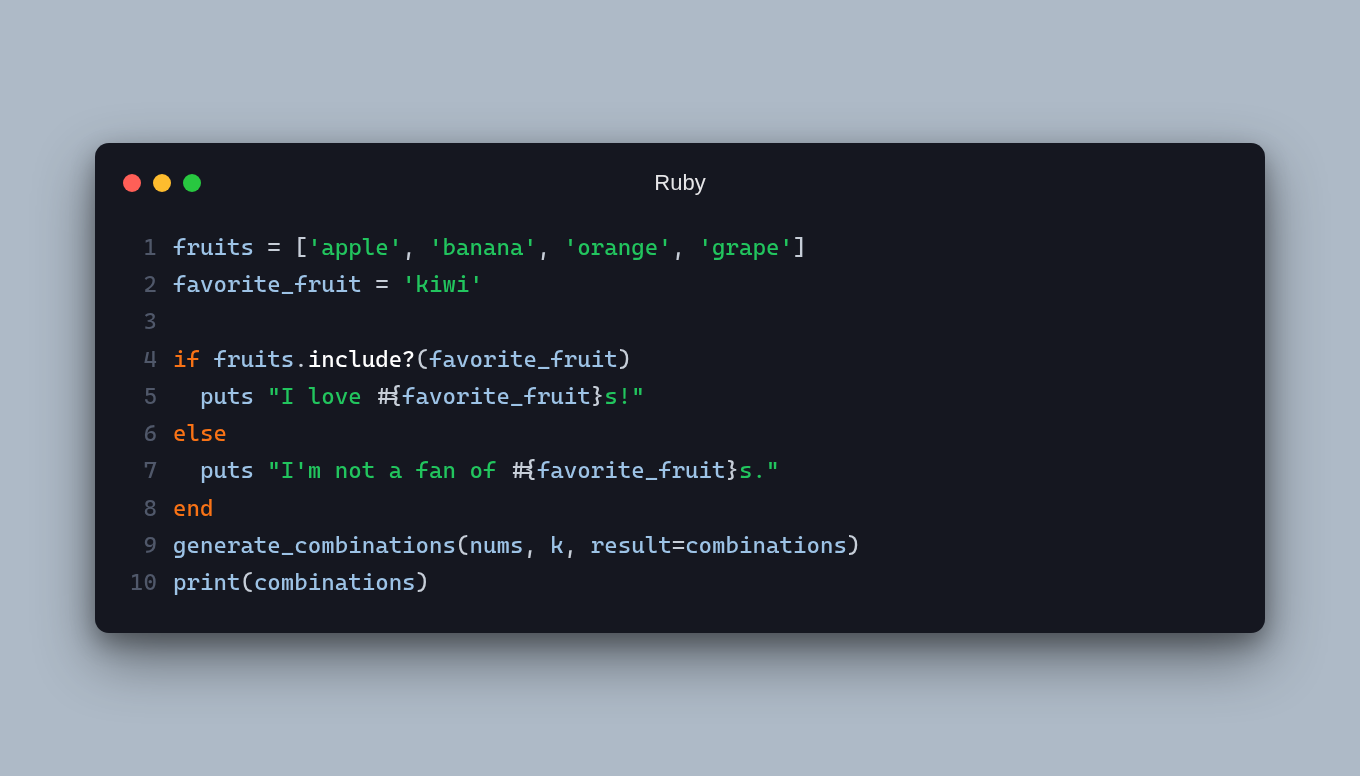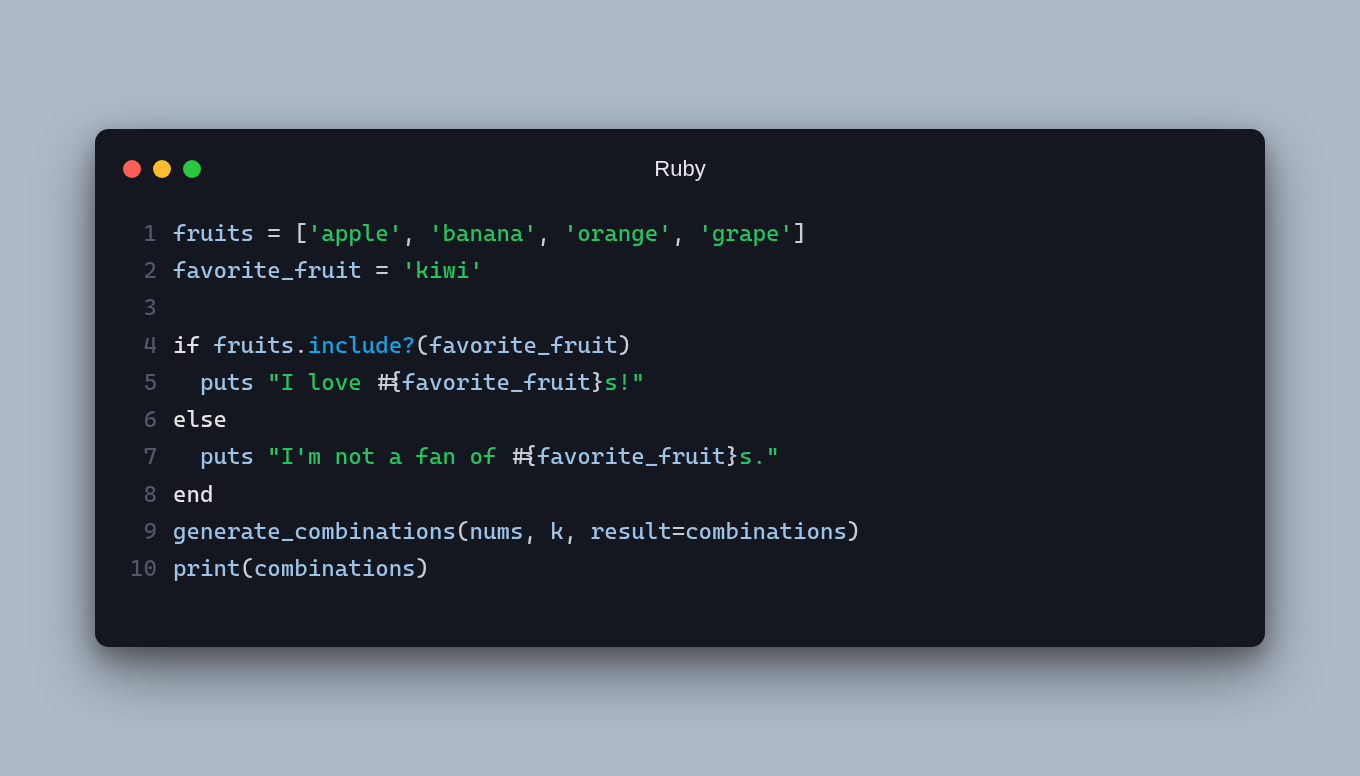--- a/index.html
+++ b/index.html
@@ -10,21 +10,21 @@
     display: flex;
     align-items: center;
     justify-content: center;
     font-family: ui-monospace, "SF Mono", "Cascadia Code", Menlo, Consolas, monospace;
   }
   .window {
     width: 1170px;
     background: #151720;
     border-radius: 14px;
     box-shadow: 0 25px 60px rgba(0,0,0,0.45), 0 10px 25px rgba(0,0,0,0.3);
-    padding: 24px 28px 60px 28px;
+    padding: 24px 28px 32px 28px;
   }
   .titlebar {
     display: flex;
     align-items: center;
     height: 32px;
     margin-bottom: 30px;
   }
   .traffic-lights {
     display: flex;
     gap: 12px;
@@ -56,22 +56,22 @@
     width: 50px;
     text-align: right;
     padding-right: 16px;
     user-select: none;
     flex-shrink: 0;
   }
   .content { }
   .tok-ident { color: #9dc3e6; text-align: right; }    
   .tok-op { color: #c7ced8; }       
   .tok-str { color: #22c55e; }      
-  .tok-kw { color: #e5e5e5; }       
-  .tok-func { color: #0ea5e9; }     
+  .tok-kw { color: #f97316; }       
+  .tok-func { color: #ffffff; }     
   .tok-interp { color: #9dc3e6; }
 </style>
 </head>
 <body>
 
 <div class="window">
   <div class="header-wrap">
     <div class="titlebar">
       <div class="traffic-lights">
         <div class="dot red"></div>

